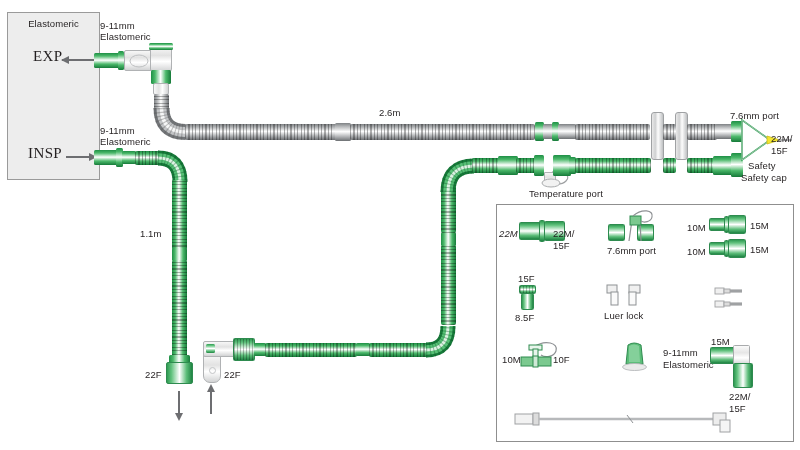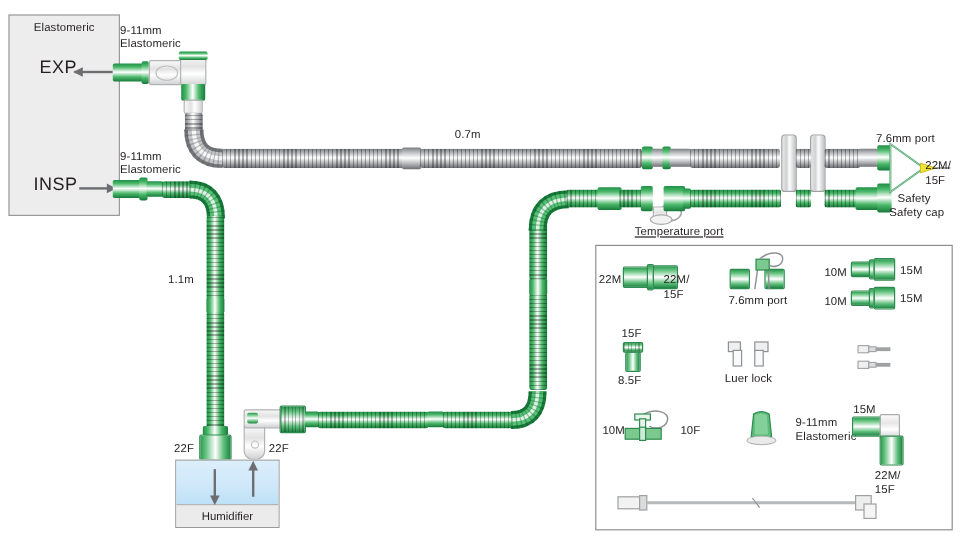--- a/index.html
+++ b/index.html
@@ -2,21 +2,21 @@
 <html><head>
 <meta charset="utf-8">
 <style>
   html,body{margin:0;padding:0;background:#ffffff;}
   body{width:800px;height:450px;position:relative;overflow:hidden;
        font-family:"Liberation Sans","DejaVu Sans",sans-serif;color:#231f20;}
   .stage{position:absolute;inset:0;width:800px;height:450px;}
 
   
   .lbl{position:absolute;font-size:9.5px;line-height:11.5px;color:#231f20;white-space:pre;letter-spacing:.1px;}
-  .lbl.big{font-size:15px;letter-spacing:.4px;}
+  .lbl.big{font-size:15px;letter-spacing:.4px;font-family:Liberation Serif, serif;}
 
   
   .vent-box{position:absolute;left:7px;top:12px;width:93px;height:168px;
             background:#ededed;border:1px solid #9a9a9a;box-sizing:border-box;}
   .vent-title{position:absolute;left:7px;top:18px;width:93px;text-align:center;font-size:9.5px;}
 
   
   .arrow-l,.arrow-r{position:absolute;height:2px;background:#6d6e71;}
   .arrow-l:before{content:"";position:absolute;left:-1px;top:-3.5px;
      border-top:4.5px solid transparent;border-bottom:4.5px solid transparent;border-right:8px solid #6d6e71;}
@@ -125,21 +125,21 @@
   <svg style="position:absolute;left:150px;top:108px;" width="46" height="36">
     <path d="M11.5,0 q0,24 24,24" fill="none" stroke="#6c6f72" stroke-width="16" stroke-linecap="butt" opacity=".95"></path>
     <path d="M11.5,0 q0,24 24,24" fill="none" stroke="#c3c5c7" stroke-width="10"></path>
     <path d="M11.5,0 q0,24 24,24" fill="none" stroke="#ffffff" stroke-width="3.5" opacity=".85"></path>
     <path d="M11.5,0 q0,24 24,24" fill="none" stroke="#555" stroke-width="16" stroke-dasharray="1.1 2.4" opacity=".35"></path>
   </svg>
 
   <div class="tube h grey" style="left:185px;top:124px;width:152px;height:16px;"></div>
   <div class="cuff h grey" style="left:335px;top:123px;width:16px;height:18px;"></div>
   <div class="tube h grey" style="left:350px;top:124px;width:185px;height:16px;"></div>
-  <div class="lbl" style="left:379px;top:107px;">0.7m</div>
+  <div class="lbl" style="left:379px;top:107px;">2.6m</div>
 
   <div class="cuff h green" style="left:535px;top:122px;width:9px;height:19px;"></div>
   <div class="cuff h grey" style="left:543px;top:124px;width:10px;height:15px;"></div>
   <div class="cuff h green" style="left:552px;top:122px;width:7px;height:19px;"></div>
   <div class="cuff h grey" style="left:558px;top:124px;width:18px;height:15px;"></div>
   <div class="tube h grey" style="left:575px;top:124px;width:75px;height:16px;"></div>
 
   <div class="collar" style="left:651px;top:112px;width:13px;height:48px;"></div>
   <div class="collar" style="left:675px;top:112px;width:13px;height:48px;"></div>
   <div class="tube h grey" style="left:663px;top:124px;width:13px;height:16px;"></div>
@@ -161,25 +161,20 @@
 
   <div class="tube v green" style="left:172px;top:180px;width:15px;height:70px;"></div>
   <div class="cuff v green" style="left:172px;top:248px;width:15px;height:13px;"></div>
   <div class="tube v green" style="left:172px;top:260px;width:15px;height:98px;"></div>
   <div class="lbl" style="left:140px;top:228px;">1.1m</div>
 
   <div class="cuff v green" style="left:169px;top:355px;width:21px;height:8px;"></div>
   <div class="gblk vert" style="left:166px;top:362px;width:27px;height:22px;border-radius:2px;"></div>
   <div class="lbl" style="left:145px;top:369px;">22F</div>
 
-  <div class="hum-box">
-    <div class="hum-water"></div>
-    <div class="hum-base"></div>
-    <div class="hum-text">Humidifier</div>
-  </div>
   <div class="hum-arr dn" style="left:178px;top:391px;height:23px;"></div>
   <div class="hum-arr up" style="left:210px;top:391px;height:23px;"></div>
 
   <div class="plastic" style="left:203px;top:355px;width:18px;height:28px;border-radius:0 0 7px 7px;"></div>
   <svg style="position:absolute;left:206px;top:364px;" width="13" height="13">
     <circle cx="6.5" cy="6.5" r="3" fill="none" stroke="#c3c5c7" stroke-width="1"></circle>
   </svg>
   <div class="plastic" style="left:203px;top:341px;width:32px;height:16px;"></div>
   <div class="gblk" style="left:206px;top:344px;width:9px;height:9px;border:0;"></div>
   <div class="lbl" style="left:224px;top:369px;">22F</div>
@@ -213,21 +208,21 @@
   <div class="tube h green" style="left:516px;top:158px;width:20px;height:15px;"></div>
 
   <div class="cuff h green" style="left:534px;top:155px;width:10px;height:21px;"></div>
   <div class="plastic" style="left:544px;top:172px;width:12px;height:14px;border-radius:0 0 5px 5px;"></div>
   <svg style="position:absolute;left:538px;top:166px;" width="40" height="22">
     <path d="M14,6 C24,4 34,9 28,15 C23,20 12,18 9,15" fill="none" stroke="#9fa1a3" stroke-width="1.2"></path>
     <ellipse cx="13" cy="17" rx="9" ry="4" fill="#f2f2f2" stroke="#a9abad" stroke-width="1"></ellipse>
   </svg>
   <div class="cuff h green" style="left:553px;top:155px;width:18px;height:21px;"></div>
   <div class="cuff h green" style="left:569px;top:157px;width:7px;height:17px;"></div>
-  <div class="lbl" style="left:529px;top:188px;text-decoration:underline;">Temperature port</div>
+  <div class="lbl" style="left:529px;top:188px;">Temperature port</div>
 
   <div class="tube h green" style="left:575px;top:158px;width:76px;height:15px;"></div>
   <div class="tube h green" style="left:663px;top:158px;width:13px;height:15px;"></div>
   <div class="tube h green" style="left:687px;top:158px;width:28px;height:15px;"></div>
   <div class="cuff h green" style="left:713px;top:156px;width:20px;height:19px;"></div>
   <div class="cuff h green" style="left:731px;top:153px;width:12px;height:24px;"></div>
 
   <svg style="position:absolute;left:740px;top:118px;" width="48" height="44">
     <path d="M2,2 L2,42 L30,22 Z" fill="#ffffff" stroke="#3aa85e" stroke-width="1.6"></path>
     <path d="M2,2 L2,42 L30,22 Z" fill="none" stroke="#cfcfcf" stroke-width=".6"></path>
@@ -235,21 +230,21 @@
     <line x1="38" y1="22" x2="52" y2="22" stroke="#9fa1a3" stroke-width="1.6"></line>
   </svg>
   <div class="lbl" style="left:730px;top:110px;">7.6mm port</div>
   <div class="lbl" style="left:771px;top:133px;">22M/</div>
   <div class="lbl" style="left:771px;top:145px;">15F</div>
   <div class="lbl" style="left:748px;top:160px;">Safety</div>
   <div class="lbl" style="left:741px;top:172px;">Safety cap</div>
 
   <div class="legend"></div>
 
-  <div class="lbl" style="left:499px;top:228px;">22M</div>
+  <div class="lbl" style="left:499px;top:228px;font-style:italic;">22M</div>
   <div class="gblk" style="left:519px;top:222px;width:22px;height:18px;"></div>
   <div class="gblk" style="left:539px;top:220px;width:6px;height:22px;"></div>
   <div class="gblk" style="left:544px;top:221px;width:21px;height:20px;"></div>
   <div class="lbl" style="left:553px;top:228px;">22M/</div>
   <div class="lbl" style="left:553px;top:240px;">15F</div>
 
   <div class="gblk" style="left:608px;top:224px;width:17px;height:17px;"></div>
   <div class="gblk" style="left:637px;top:224px;width:17px;height:17px;"></div>
   <svg style="position:absolute;left:620px;top:208px;" width="38" height="36">
     <path d="M12,12 L9,33" stroke="#8e9194" stroke-width="1.2" fill="none"></path>
@@ -295,21 +290,21 @@
 
   <div class="lbl" style="left:502px;top:354px;">10M</div>
   <svg style="position:absolute;left:521px;top:340px;" width="46" height="34">
     <path d="M13,7 C24,-1 38,3 35,11 C33,17 24,18 20,15" fill="none" stroke="#8e9194" stroke-width="1.2"></path>
     <rect x="8" y="5" width="13" height="5" fill="#e9f5ec" stroke="#2e8b4f" stroke-width="1"></rect>
     <rect x="12" y="9" width="5" height="9" fill="#e9f5ec" stroke="#2e8b4f" stroke-width="1"></rect>
     <rect x="0" y="17" width="13" height="9" fill="#7bc98f" stroke="#2e8b4f" stroke-width="1"></rect>
     <rect x="16" y="17" width="14" height="9" fill="#7bc98f" stroke="#2e8b4f" stroke-width="1"></rect>
     <rect x="12" y="16" width="5" height="11" fill="#cfe9d6" stroke="#2e8b4f" stroke-width="1"></rect>
   </svg>
-  <div class="lbl" style="left:567px;top:354px;">10F</div>
+  <div class="lbl" style="left:553px;top:354px;">10F</div>
 
   <svg style="position:absolute;left:620px;top:340px;" width="40" height="36">
     <path d="M8,5 Q14,1 21,5 L23,24 L6,24 Z" fill="#5cbd79" stroke="#2e8b4f" stroke-width="1"></path>
     <path d="M9,6 Q14,3 19,6 L20,22 L9,22 Z" fill="#8fd5a3" opacity=".8"></path>
     <ellipse cx="14.5" cy="27" rx="12" ry="3.5" fill="#eaeaea" stroke="#b6b8ba" stroke-width=".9"></ellipse>
   </svg>
   <div class="lbl" style="left:663px;top:347px;">9-11mm</div>
   <div class="lbl" style="left:663px;top:359px;">Elastomeric</div>
 
   <div class="lbl" style="left:711px;top:336px;">15M</div>

